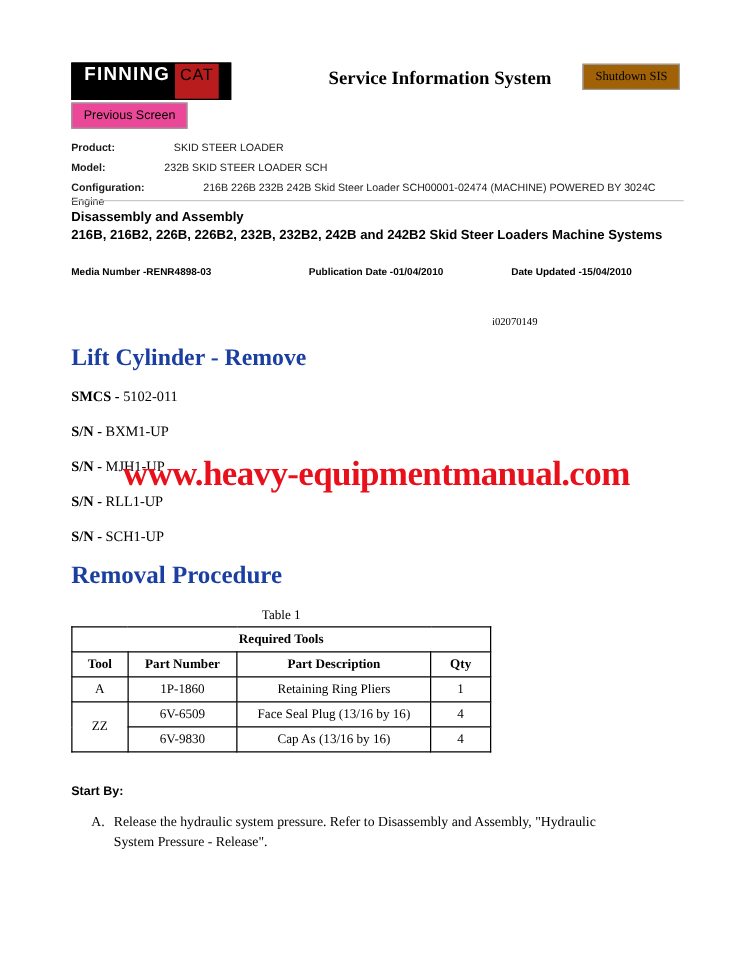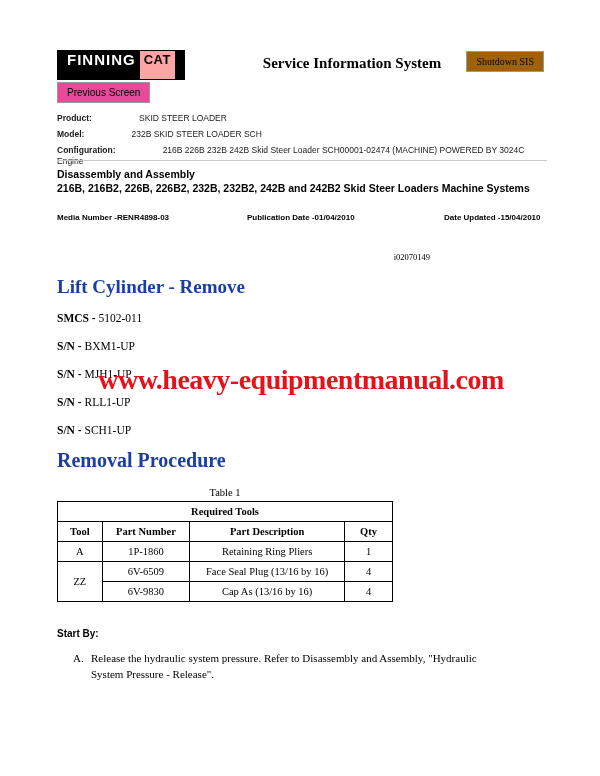--- a/index.html
+++ b/index.html
@@ -43,24 +43,24 @@
     box-sizing: border-box;
   }
   .logo-text {
     color: #ffffff;
     font-family: "Liberation Sans", sans-serif;
     font-weight: bold;
     font-size: 15px;
     letter-spacing: 1px;
   }
   .logo-cat {
-    background: #fca5a5;
+    background: #b91c1c;
     color: #000000;
     font-family: "Liberation Sans", sans-serif;
-    font-weight: bold;
+    font-weight: normal;
     font-size: 13px;
     padding: 1px 4px;
     margin-left: 4px;
     letter-spacing: 0.5px;
   }
   .sis-title {
     position: absolute;
     left: 175px;
     top: 5px;
     width: 240px;
@@ -148,21 +148,21 @@
     position: absolute;
     left: 57px;
     top: 213px;
     width: 495px;
     font-family: "Liberation Sans", sans-serif;
     font-weight: bold;
     font-size: 8px;
   }
   .pub-row span.c1 { position: absolute; left: 0; }
   .pub-row span.c2 { position: absolute; left: 190px; }
-  .pub-row span.c3 { position: absolute; left: 387px; }
+  .pub-row span.c3 { position: absolute; left: 352px; }
 
   .doc-id {
     position: absolute;
     left: 0;
     top: 252px;
     width: 430px;
     text-align: right;
     font-family: "Liberation Serif", serif;
     font-size: 8.5px;
   }

